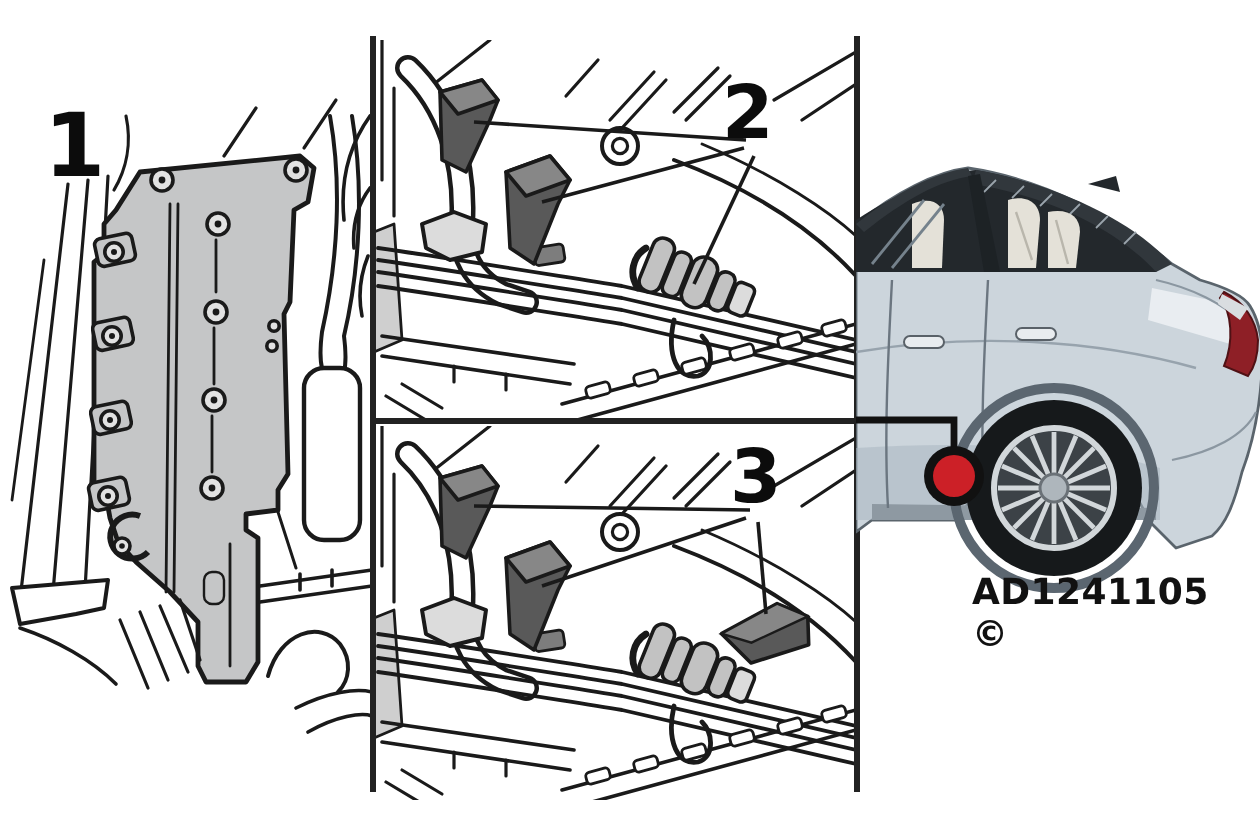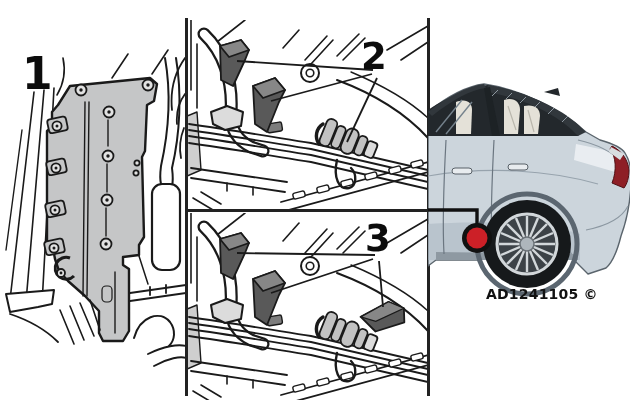--- a/index.html
+++ b/index.html
@@ -5,21 +5,21 @@
   html,body{margin:0;padding:0;background:#fff;}
   .stage{position:relative;width:630px;height:420px;background:#fff;overflow:hidden;
          font-family:"DejaVu Sans",sans-serif;}
   .divider-v{position:absolute;top:18px;height:378px;width:3px;background:var(--divider,#222);}
   .divider-h{position:absolute;left:186px;top:209px;width:245px;height:3px;background:var(--divider,#222);}
   .panel-svg{position:absolute;}
   .callout{position:absolute;font-weight:bold;color:#0c0c0c;line-height:1;}
   .callout-1{left:22px;top:52px;font-size:44px;}
   .callout-2{left:361px;top:38px;font-size:37px;}
   .callout-3{left:365px;top:220px;font-size:37px;}
-  .watermark{position:absolute;left:486px;top:286px;width:140px;font-size:14px;
+  .watermark{position:absolute;left:486px;top:286px;width:140px;font-size:18px;
              font-weight:bold;color:#111;letter-spacing:0.2px;}
   svg *{vector-effect:none;}
 </style>
 </head>
 <body>
 
 <div class="stage">
 
   <svg class="panel-svg" style="left:0;top:0" width="186" height="420" viewBox="0 0 186 420">
     <g stroke="var(--ink,#1a1a1a)" stroke-width="2" fill="none" stroke-linecap="round" stroke-linejoin="round">

